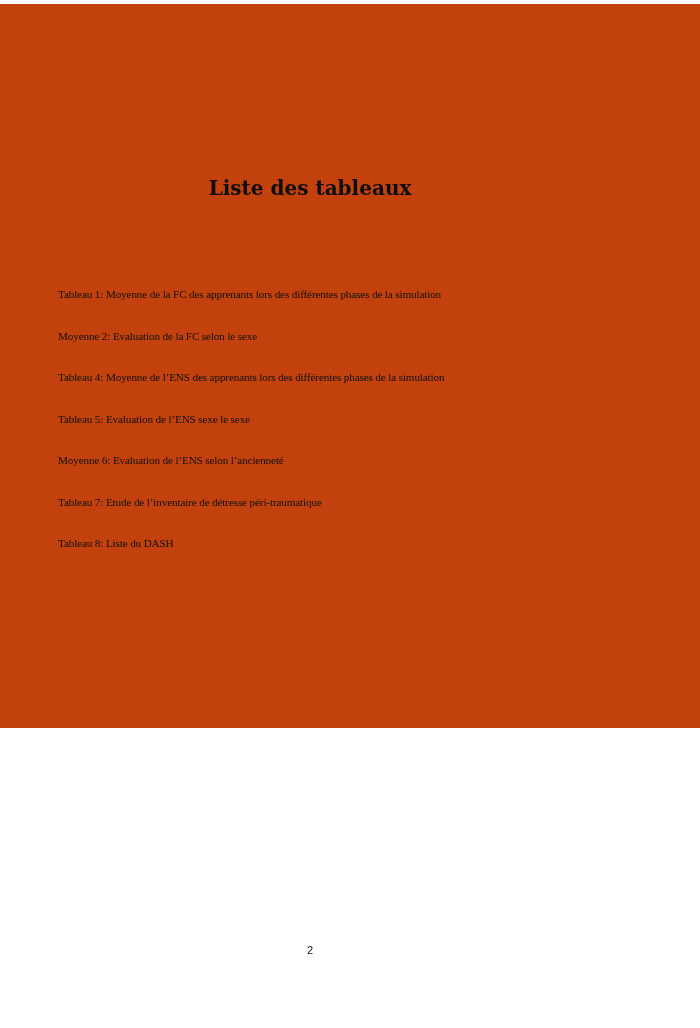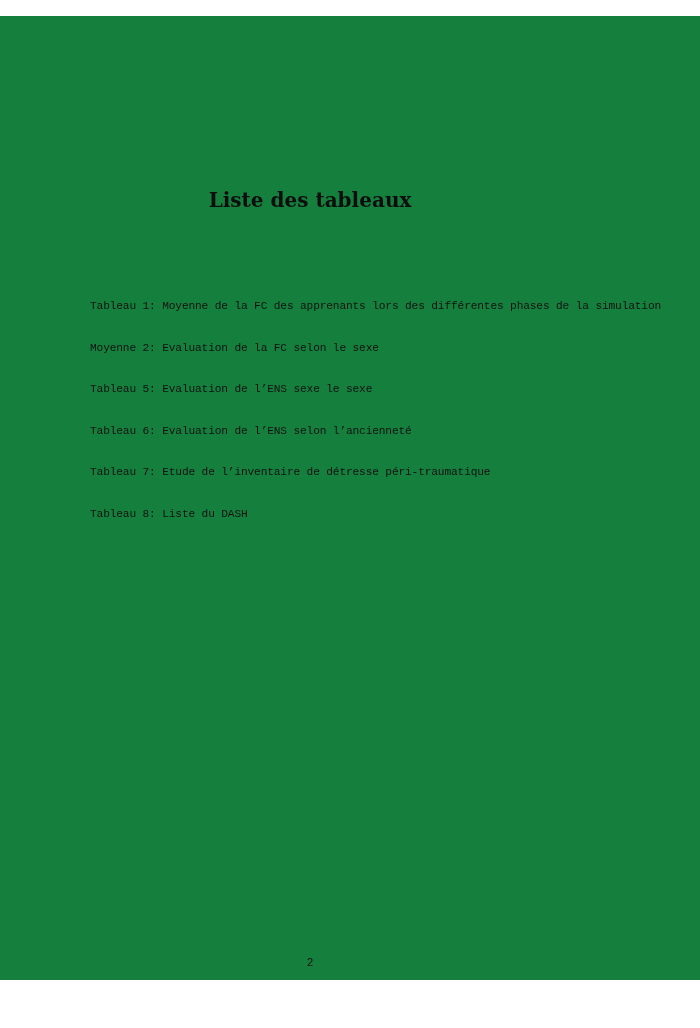--- a/index.html
+++ b/index.html
@@ -9,23 +9,23 @@
     }
     body {
       width: 700px;
       height: 1028px;
       position: relative;
       overflow: hidden;
       color: #111111;
     }
     .page {
       position: absolute;
-      left: 0; top: 16px;
-      width: 700px; height: 964px;
-      background: #15803d;
+      left: 0; top: 4px;
+      width: 700px; height: 724px;
+      background: #c2410c;
     }
     .title {
       position: absolute;
       top: 172px;
       left: 0;
       width: 700px;
       text-align: center;
       margin: 0 0 0 -40px;
       font-family: "DejaVu Serif", "Liberation Serif", serif;
       font-weight: bold;
@@ -35,28 +35,27 @@
     }
     .toc {
       position: absolute;
       left: 58px;
       top: 282px;
       margin: 0;
       padding: 0;
       list-style: none;
     }
     .toc-item {
-      font-family: Liberation Mono, monospace;
+      font-family: Liberation Serif, serif;
       font-size: 11.2px;
       height: 41.5px;
       line-height: 16px;
       color: #111111;
       letter-spacing: -0.15px;
       white-space: nowrap;
-      margin-left: 32px;
     }
     .page-number {
       position: absolute;
       top: 940px;
       left: 0;
       width: 700px;
       text-align: center;
       margin-left: -40px;
       font-family: "Liberation Sans", sans-serif;
       font-size: 11px;
@@ -65,20 +64,21 @@
   </style>
 </head>
 <body>
 
 <div class="page">
   <h1 class="title">Liste des tableaux</h1>
 
   <ul class="toc">
     <li class="toc-item">Tableau 1: Moyenne de la FC des apprenants lors des différentes phases de la simulation</li>
     <li class="toc-item">Moyenne 2: Evaluation de la FC selon le sexe</li>
+    <li class="toc-item">Tableau 4: Moyenne de l’ENS des apprenants lors des différentes phases de la simulation</li>
     <li class="toc-item">Tableau 5: Evaluation de l’ENS sexe le sexe</li>
-    <li class="toc-item">Tableau 6: Evaluation de l’ENS selon l’ancienneté</li>
+    <li class="toc-item">Moyenne 6: Evaluation de l’ENS selon l’ancienneté</li>
     <li class="toc-item">Tableau 7: Etude de l’inventaire de détresse péri-traumatique</li>
     <li class="toc-item">Tableau 8: Liste du DASH</li>
   </ul>
 
   <div class="page-number">2</div>
 </div>
 
 </body></html>

